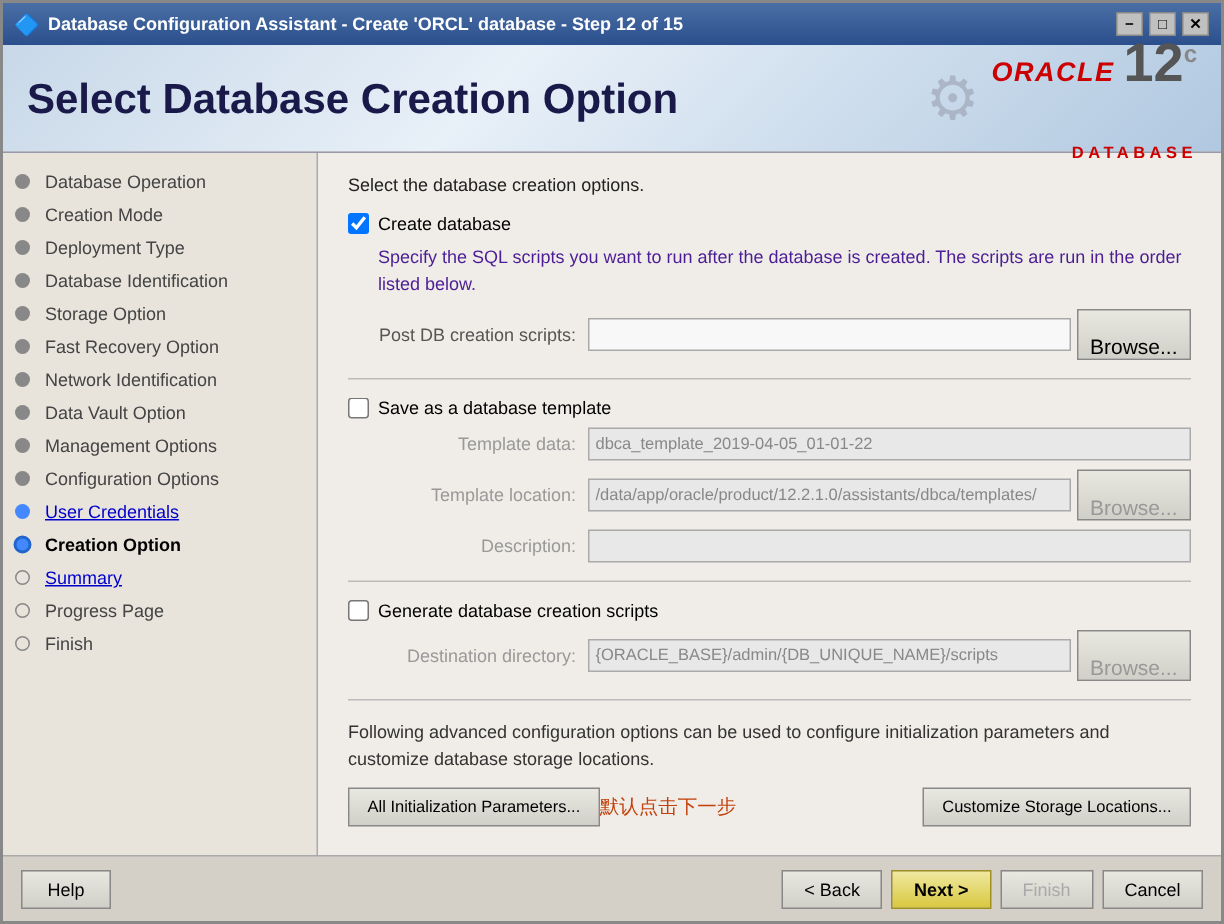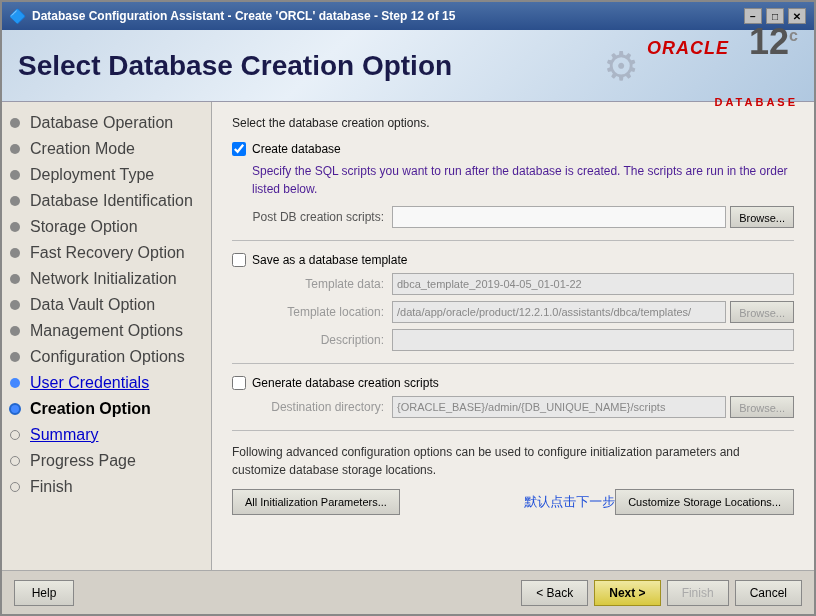--- a/index.html
+++ b/index.html
@@ -129,21 +129,21 @@
     
     .sidebar {
       width: 210px;
       background: #e8e4dc;
       border-right: 1px solid #aaa;
       padding: 8px 0;
       overflow-y: auto;
     }
     .sidebar-item {
       padding: 4px 10px 4px 28px;
-      font-size: 16px;
+      font-size: 12px;
       color: #444;
       cursor: default;
       display: flex;
       align-items: center;
       gap: 6px;
       position: relative;
     }
     .sidebar-item.link {
       color: #0000cc;
       text-decoration: underline;
@@ -248,22 +248,22 @@
       padding: 2px 4px;
       color: #333;
     }
     .field-input.disabled {
       background: #e8e8e8;
       color: #888;
     }
     .browse-btn {
       margin-left: 4px;
       height: 22px;
-      padding: 5px 8px;
-      font-size: 11px;
+      padding: 16px 8px;
+      font-size: 14px;
       background: linear-gradient(to bottom, #e8e8e0, #d0cfc8);
       border: 1px solid #888;
       cursor: pointer;
       white-space: nowrap;
     }
     .browse-btn.disabled {
       color: #999;
       cursor: default;
     }
 
@@ -281,23 +281,23 @@
     }
 
     .advanced-buttons {
       display: flex;
       justify-content: space-between;
       align-items: center;
       margin-bottom: 8px;
     }
 
     .red-text {
-      color: #1d4ed8;
+      color: #c2410c;
       font-size: 13px;
-      text-align: right;
+      text-align: left;
       flex: 1;
     }
 
     
     .footer {
       height: 44px;
       background: #d4d0c8;
       border-top: 1px solid #aaa;
       display: flex;
       align-items: center;
@@ -352,21 +352,21 @@
       <div class="title-btn">□</div>
       <div class="title-btn">✕</div>
     </div>
   </div>
 
   <div class="header">
     <div class="header-title">Select Database Creation Option</div>
     <div class="header-logo">
       <span class="gear-icon">⚙</span>
       <div class="oracle-logo">
-        <div style="display:flex; align-items:baseline; gap:20px;">
+        <div style="display:flex; align-items:baseline; gap:6px;">
           <span class="oracle-text">ORACLE</span>
           <span class="version-num">
             <span>12</span><span class="version-sup">c</span>
           </span>
         </div>
         <span class="oracle-db">DATABASE</span>
       </div>
     </div>
   </div>
 
@@ -406,21 +406,21 @@
       <div class="sidebar-item">
         <div class="step-indicator">
             <div class="dot-done"></div>
           </div>
         <span>Fast Recovery Option</span>
       </div>
       <div class="sidebar-item">
         <div class="step-indicator">
             <div class="dot-done"></div>
           </div>
-        <span>Network Initialization</span>
+        <span>Network Identification</span>
       </div>
       <div class="sidebar-item">
         <div class="step-indicator">
             <div class="dot-done"></div>
           </div>
         <span>Data Vault Option</span>
       </div>
       <div class="sidebar-item">
         <div class="step-indicator">
             <div class="dot-done"></div>

